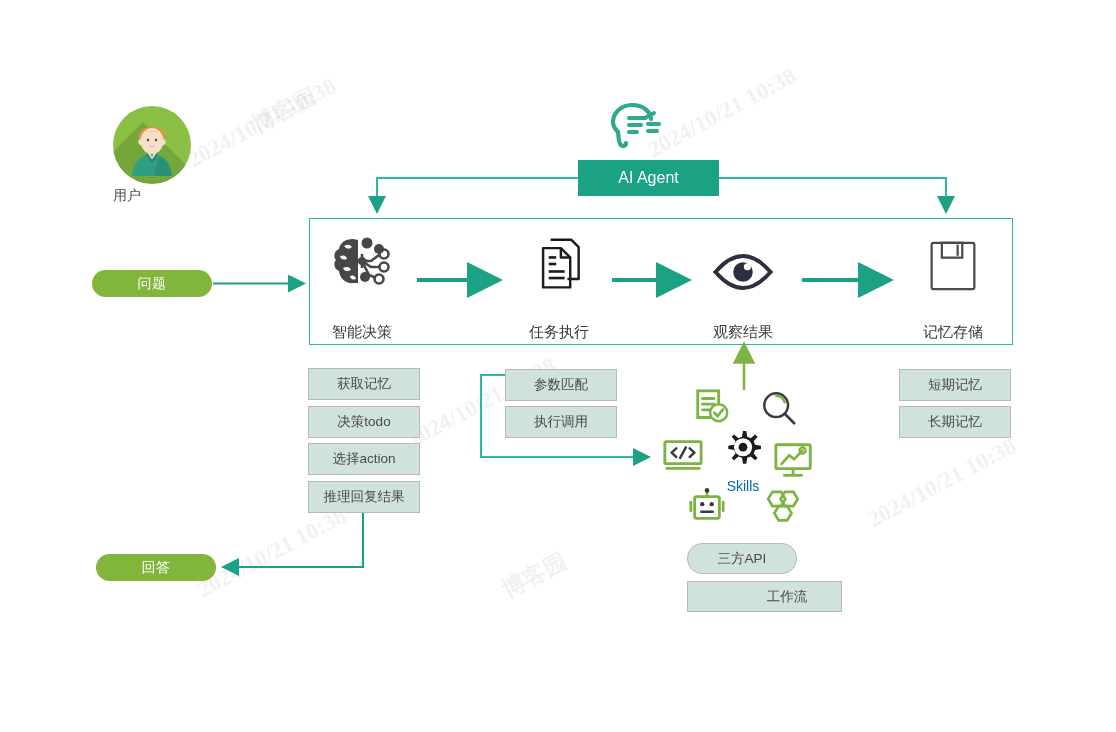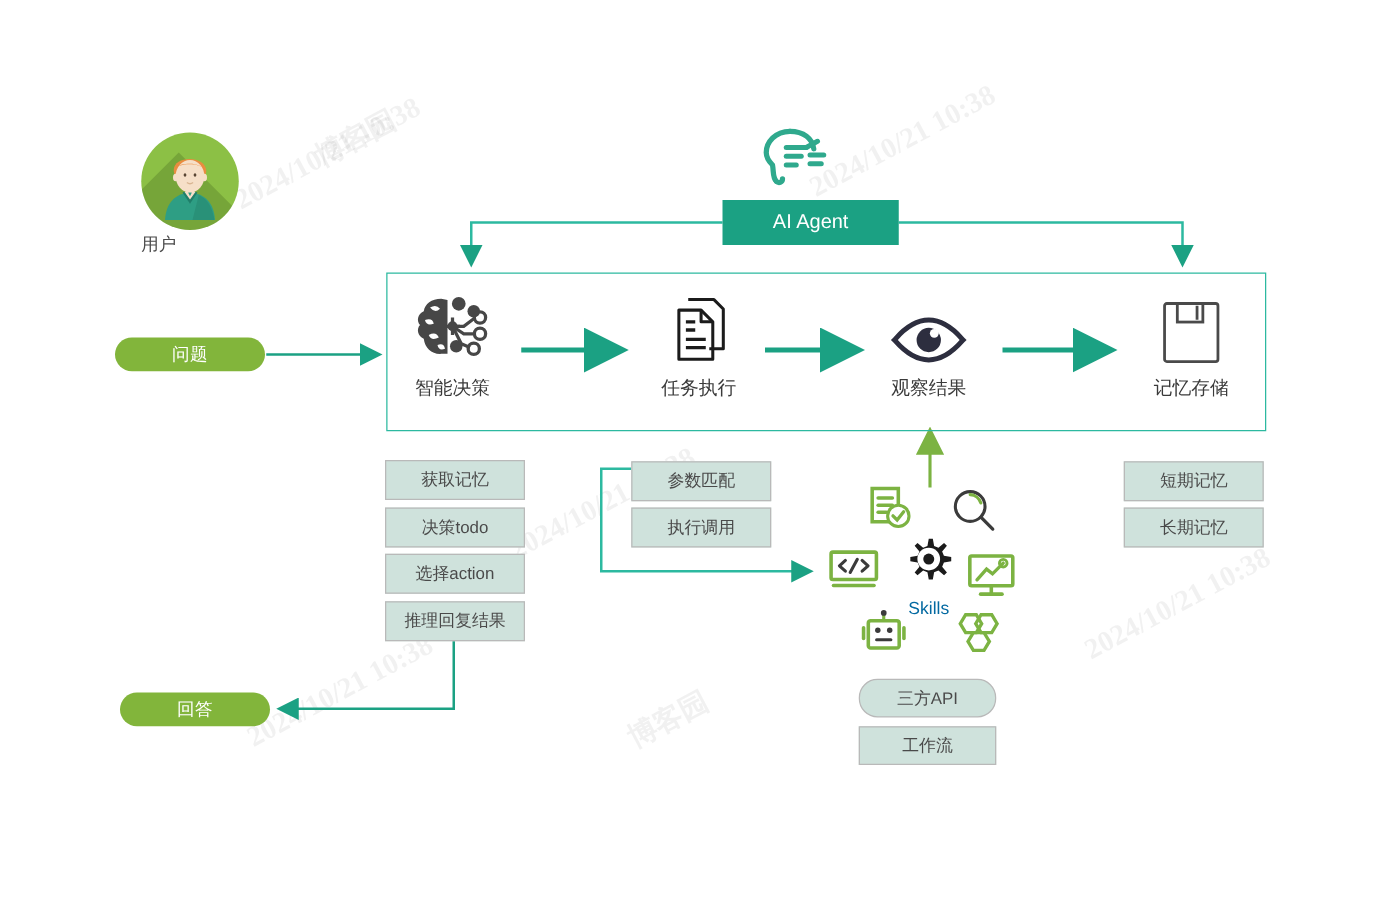--- a/index.html
+++ b/index.html
@@ -53,21 +53,21 @@
     left:309px; top:218px; width:702px; height:125px;
     border:1.3px solid #2cb9a0; background:transparent;
   }
 
   
   .stage-cell { top:232px; width:110px; }
   .stage-icon {
     height:62px; display:flex; align-items:flex-end; justify-content:center;
   }
   .stage-label {
-    margin-top:7px; text-align:center; font-size:15px; color:#3a3a3a;
+    margin-top:29px; text-align:center; font-size:15px; color:#3a3a3a;
   }
   #cell-0 { left:307px; }
   #cell-1 { left:504px; }
   #cell-2 { left:688px; }
   #cell-3 { left:898px; }
 
   
   .lbox {
     background:#cfe2dc; border:1px solid #b9b9b9;
     color:#4a4a4a; font-size:13.5px;
@@ -79,21 +79,21 @@
   #lb-l2 { left:308px; top:443px; width:110px; height:30px; }
   #lb-l3 { left:308px; top:481px; width:110px; height:30px; }
 
   #lb-m0 { left:505px; top:369px; width:110px; height:30px; }
   #lb-m1 { left:505px; top:406px; width:110px; height:30px; }
 
   #lb-r0 { left:899px; top:369px; width:110px; height:30px; }
   #lb-r1 { left:899px; top:406px; width:110px; height:30px; }
 
   #lb-b0 { left:687px; top:543px; width:108px; height:29px;border-radius:15px; }
-  #lb-b1 { left:687px; top:581px; width:108px; height:29px; }
+  #lb-b1 { left:687px; top:581px; width:108px; height:29px;padding-left:45px; }
   #lb-b2 { left:687px; top:618px; width:108px; height:29px; }
 
   
   #skills-cluster { left:655px; top:388px; width:172px; height:145px; }
   .skill-icon { position:absolute; width:38px; height:38px; }
   #sk-check  { left:38px;  top:0px; }
   #sk-search { left:105px; top:2px; }
   #sk-code   { left:7px;   top:50px; }
   #sk-chart  { left:118px; top:54px; }
   #sk-robot  { left:33px;  top:100px; }

